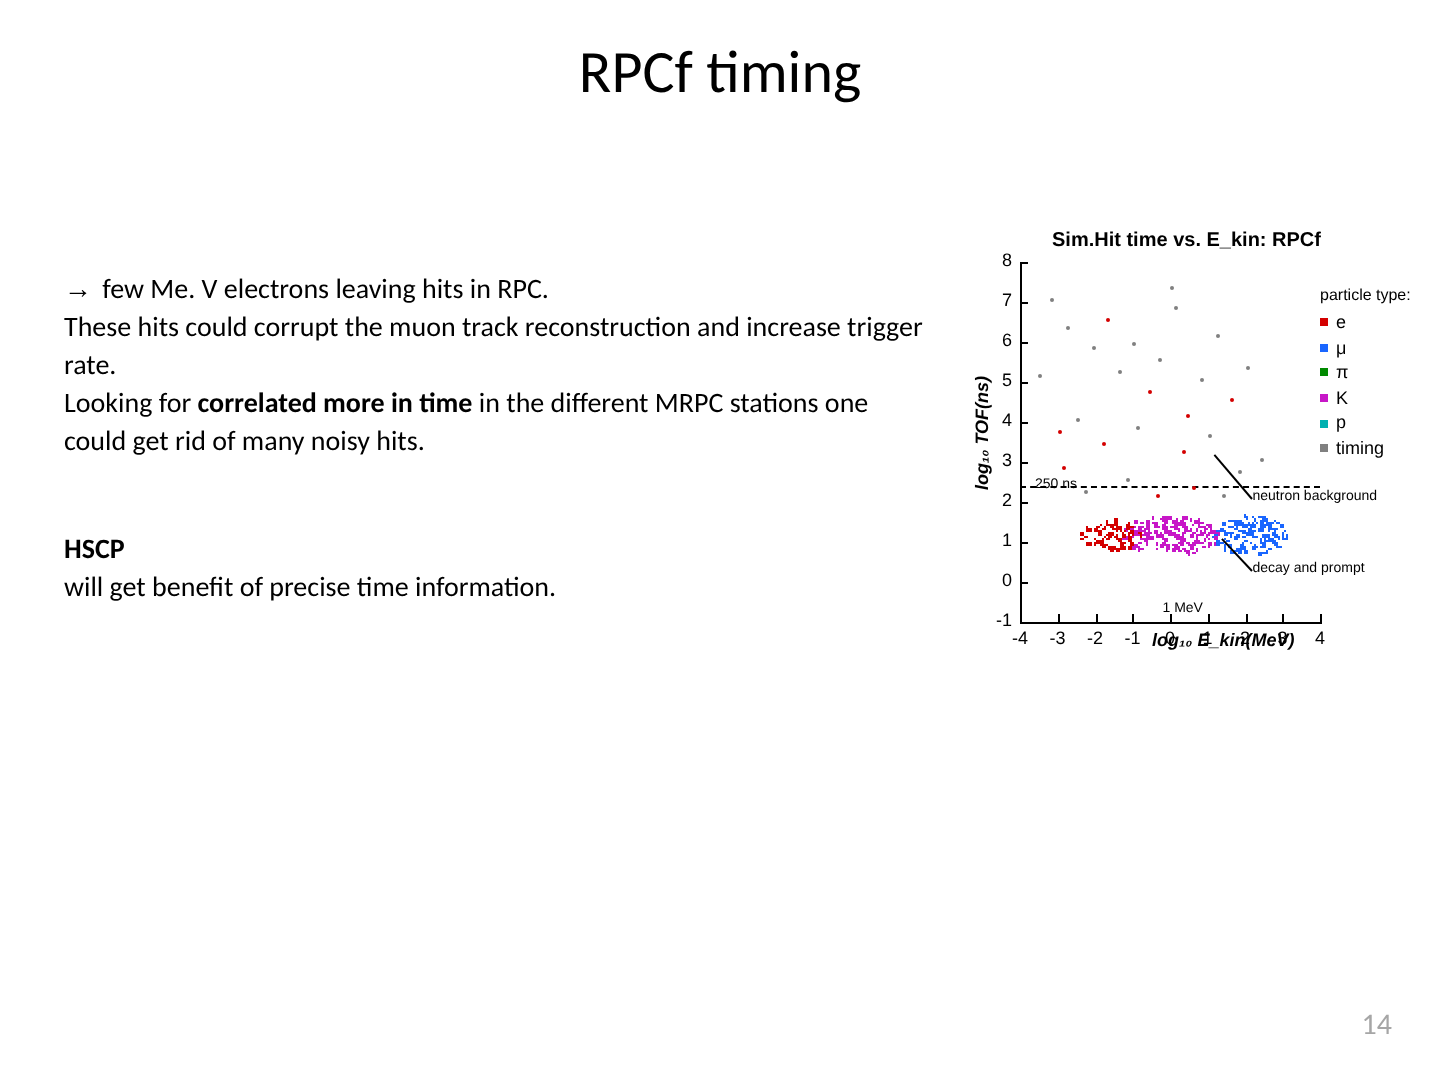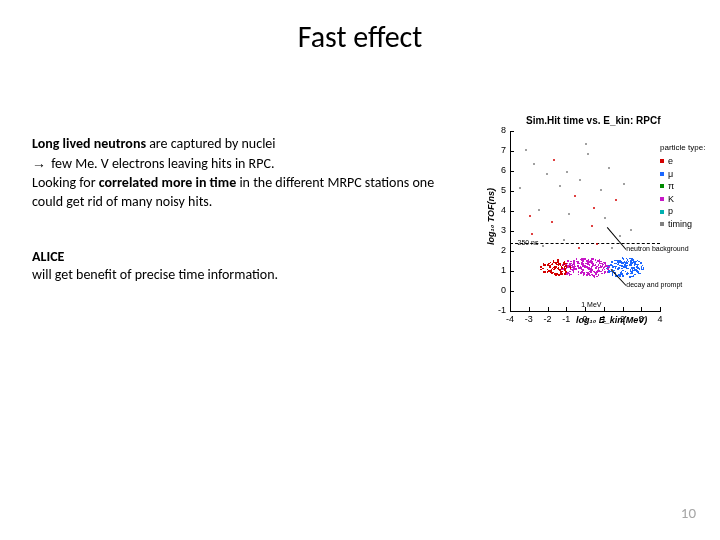--- a/index.html
+++ b/index.html
@@ -182,36 +182,34 @@
     font-family: Arial, sans-serif;
     font-size: 7px;
     color: #000;
     white-space: nowrap;
   }
 </style>
 </head>
 <body>
 
 <div class="slide">
-  <div class="title">Fast effect</div>
+  <div class="title">RPCf timing</div>
 
 
   <div class="body-left">
     <div>
-      <b>Long lived neutrons</b><span> are captured by nuclei</span>
-    </div>
-    <div>
       <span class="arrow">→</span><span>  few Me. V  electrons  leaving hits in RPC.</span>
     </div>
+    <div>These hits could corrupt the muon track reconstruction and increase trigger rate.</div>
     <div>
       <span>Looking for </span><b>correlated more in  time</b><span> in the different MRPC stations one could get rid  of many noisy hits.</span>
     </div>
 
     <div class="hscp">
-      <div class="sec-title">ALICE</div>
+      <div class="sec-title">HSCP</div>
       <div>will get benefit of precise time information.</div>
     </div>
   </div>
 
   <div class="plot" id="plot">
     <div class="plot-title">
       <span>Sim.Hit time vs. E_kin: RPCf</span>
     </div>
     <div class="axes"></div>
     <div class="ylab" style="left:18px; top:130px;">log₁₀ TOF(ns)</div>
@@ -783,14 +781,14 @@
       <div class="pt" style="left: 143.25px; top: 132px; background: rgb(128, 128, 128);"></div>
       <div class="pt" style="left: 73.875px; top: 130px; background: rgb(128, 128, 128);"></div>
       <div class="ann" style="left: 158.25px; top: 130px;">neutron background</div>
       <div style="position: absolute; left: 158.25px; top: 134px; width: 28.9061px; height: 1px; background: rgb(0, 0, 0); transform-origin: left center; transform: rotate(-130.44deg);"></div>
       <div class="ann" style="left: 158.25px; top: 166px;">decay and prompt</div>
       <div style="position: absolute; left: 158.25px; top: 170px; width: 21.9317px; height: 1px; background: rgb(0, 0, 0); transform-origin: left center; transform: rotate(-133.152deg);"></div>
       <div class="ann" style="left: 49.5px; top: 124px;">250 ns</div>
       <div class="ann" style="left: 113.25px; top: 186px;">1 MeV</div>
     </div>
 
-  <div class="page-num">10</div>
+  <div class="page-num">14</div>
 </div>
 
 </body></html>

